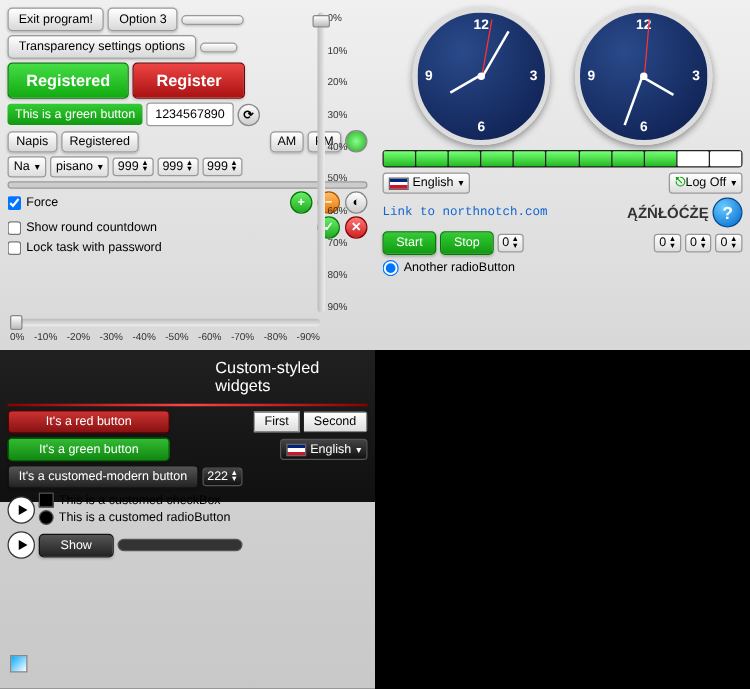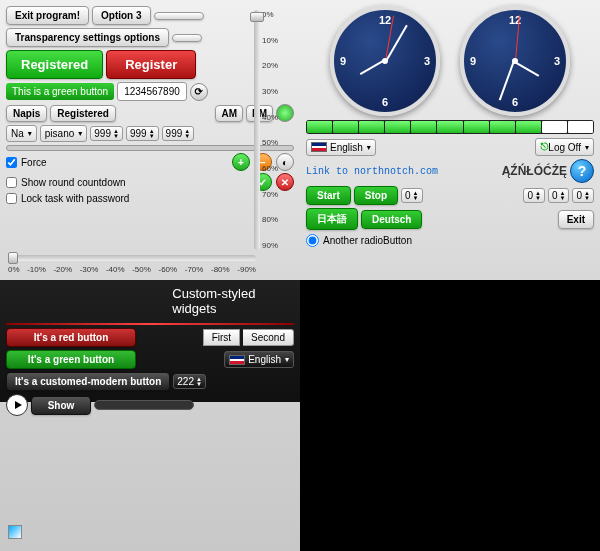--- a/index.html
+++ b/index.html
@@ -1,21 +1,21 @@
 <!DOCTYPE html>
 <html><head>
 <meta charset="utf-8">
 <style>
 * { box-sizing: border-box; margin: 0; padding: 0; font-family: Arial, sans-serif; }
 body { width: 600px; height: 551px; background: #000; display: grid; grid-template-columns: 300px 300px; grid-template-rows: 280px 271px; }
 .panel { background: linear-gradient(to bottom, #f0f0f0, #d8d8d8); padding: 6px; position: relative; overflow: hidden; }
 .panel.dark { background: #000; }
 .panel.bottom-left { background: linear-gradient(to bottom, #202020 0%, #101010 45%, #d0d0d0 45%, #c8c8c8 100%); }
 .row { display: flex; gap: 3px; margin-bottom: 3px; align-items: center; }
-.btn { background: linear-gradient(to bottom, #fff, #d8d8d8); border: 1px solid #999; border-radius: 4px; padding: 3px 8px; font-size: 10px; cursor: pointer; box-shadow: 0 1px 2px rgba(0,0,0,0.2); font-weight: bold; }
+.btn { background: linear-gradient(to bottom, #fff, #d8d8d8); border: 1px solid #999; border-radius: 4px; padding: 3px 8px; font-size: 10px; cursor: pointer; box-shadow: 0 1px 2px rgba(0,0,0,0.2); }
 .btn.big-green { background: linear-gradient(to bottom, #4d4, #1a1); color: #fff; font-weight: bold; padding: 6px 14px; font-size: 13px; border: 1px solid #070; }
 .btn.big-red { background: linear-gradient(to bottom, #e44, #a11); color: #fff; font-weight: bold; padding: 6px 18px; font-size: 13px; border: 1px solid #700; }
 .btn.small-green { background: linear-gradient(to bottom, #3c3, #191); color: #fff; font-size: 10px; border: 1px solid #070; padding: 3px 10px; }
 .btn.dark-red { background: linear-gradient(to bottom, #c33, #811); color: #fff; font-size: 10px; border: 1px solid #500; padding: 3px 8px; }
 .btn.dark-green { background: linear-gradient(to bottom, #3b3, #181); color: #fff; font-size: 10px; border: 1px solid #060; padding: 3px 8px; }
 .btn.dark-modern { background: linear-gradient(to bottom, #555, #222); color: #fff; font-size: 10px; border: 1px solid #111; padding: 3px 8px; }
 .greenbar { background: linear-gradient(to bottom, #3c3, #191); color: #fff; font-size: 10px; padding: 3px 6px; border-radius: 3px; display: inline-block; }
 .input-txt { background: #fff; border: 1px solid #999; border-radius: 3px; padding: 2px 4px; font-size: 10px; }
 .spinner { display: inline-flex; align-items: center; background: linear-gradient(to bottom,#fff,#ddd); border: 1px solid #999; border-radius: 3px; padding: 1px 3px; font-size: 10px; }
 .spinner .arrows { display: inline-flex; flex-direction: column; margin-left: 2px; font-size: 6px; line-height: 5px; cursor: pointer; }
@@ -256,26 +256,20 @@
         </span>
       </span>
     <span class="spinner">
         <span>0</span>
         <span class="arrows">
           <span>▲</span>
           <span>▼</span>
         </span>
       </span>
   </div>
-  <div class="row">
-    <button class="btn small-green">日本語</button>
-    <button class="btn small-green">Deutsch</button>
-    <span style="flex:1"></span>
-    <button class="btn">Exit</button>
-  </div>
   <div class="row" style="justify-content:space-between;margin-top:4px">
     <span class="radio-row">
         <input type="radio" name="r2" checked="" style="">
         <span>Another radioButton</span>
       </span>
   </div>
 </div>
 
 <div class="panel bottom-left">
   <div class="row" style="justify-content:space-between">
@@ -300,20 +294,33 @@
   <div class="row">
     <button class="btn dark-modern">It's a customed-modern button</button>
     <span class="spinner dark-spin">
         <span>222</span>
         <span class="arrows">
           <span>▲</span>
           <span>▼</span>
         </span>
       </span>
   </div>
+  <div class="row" style="margin-top:2px">
+    <span class="play-circle"></span>
+    <div style="color:#000;font-size:10px">
+      <div class="checkbox-row">
+          <span class="custom-check"></span>
+          <span>This is a customed checkBox</span>
+        </div>
+      <div class="checkbox-row">
+          <span class="custom-radio"></span>
+          <span>This is a customed radioButton</span>
+        </div>
+    </div>
+  </div>
   <div class="row">
     <span class="play-circle"></span>
     <button class="btn dark-modern" style="width:60px">Show</button>
     <span class="dark-track"></span>
   </div>
   <div style="position:absolute;bottom:8px;left:8px">
     <span class="color-sw"></span>
   </div>
 </div>
 

